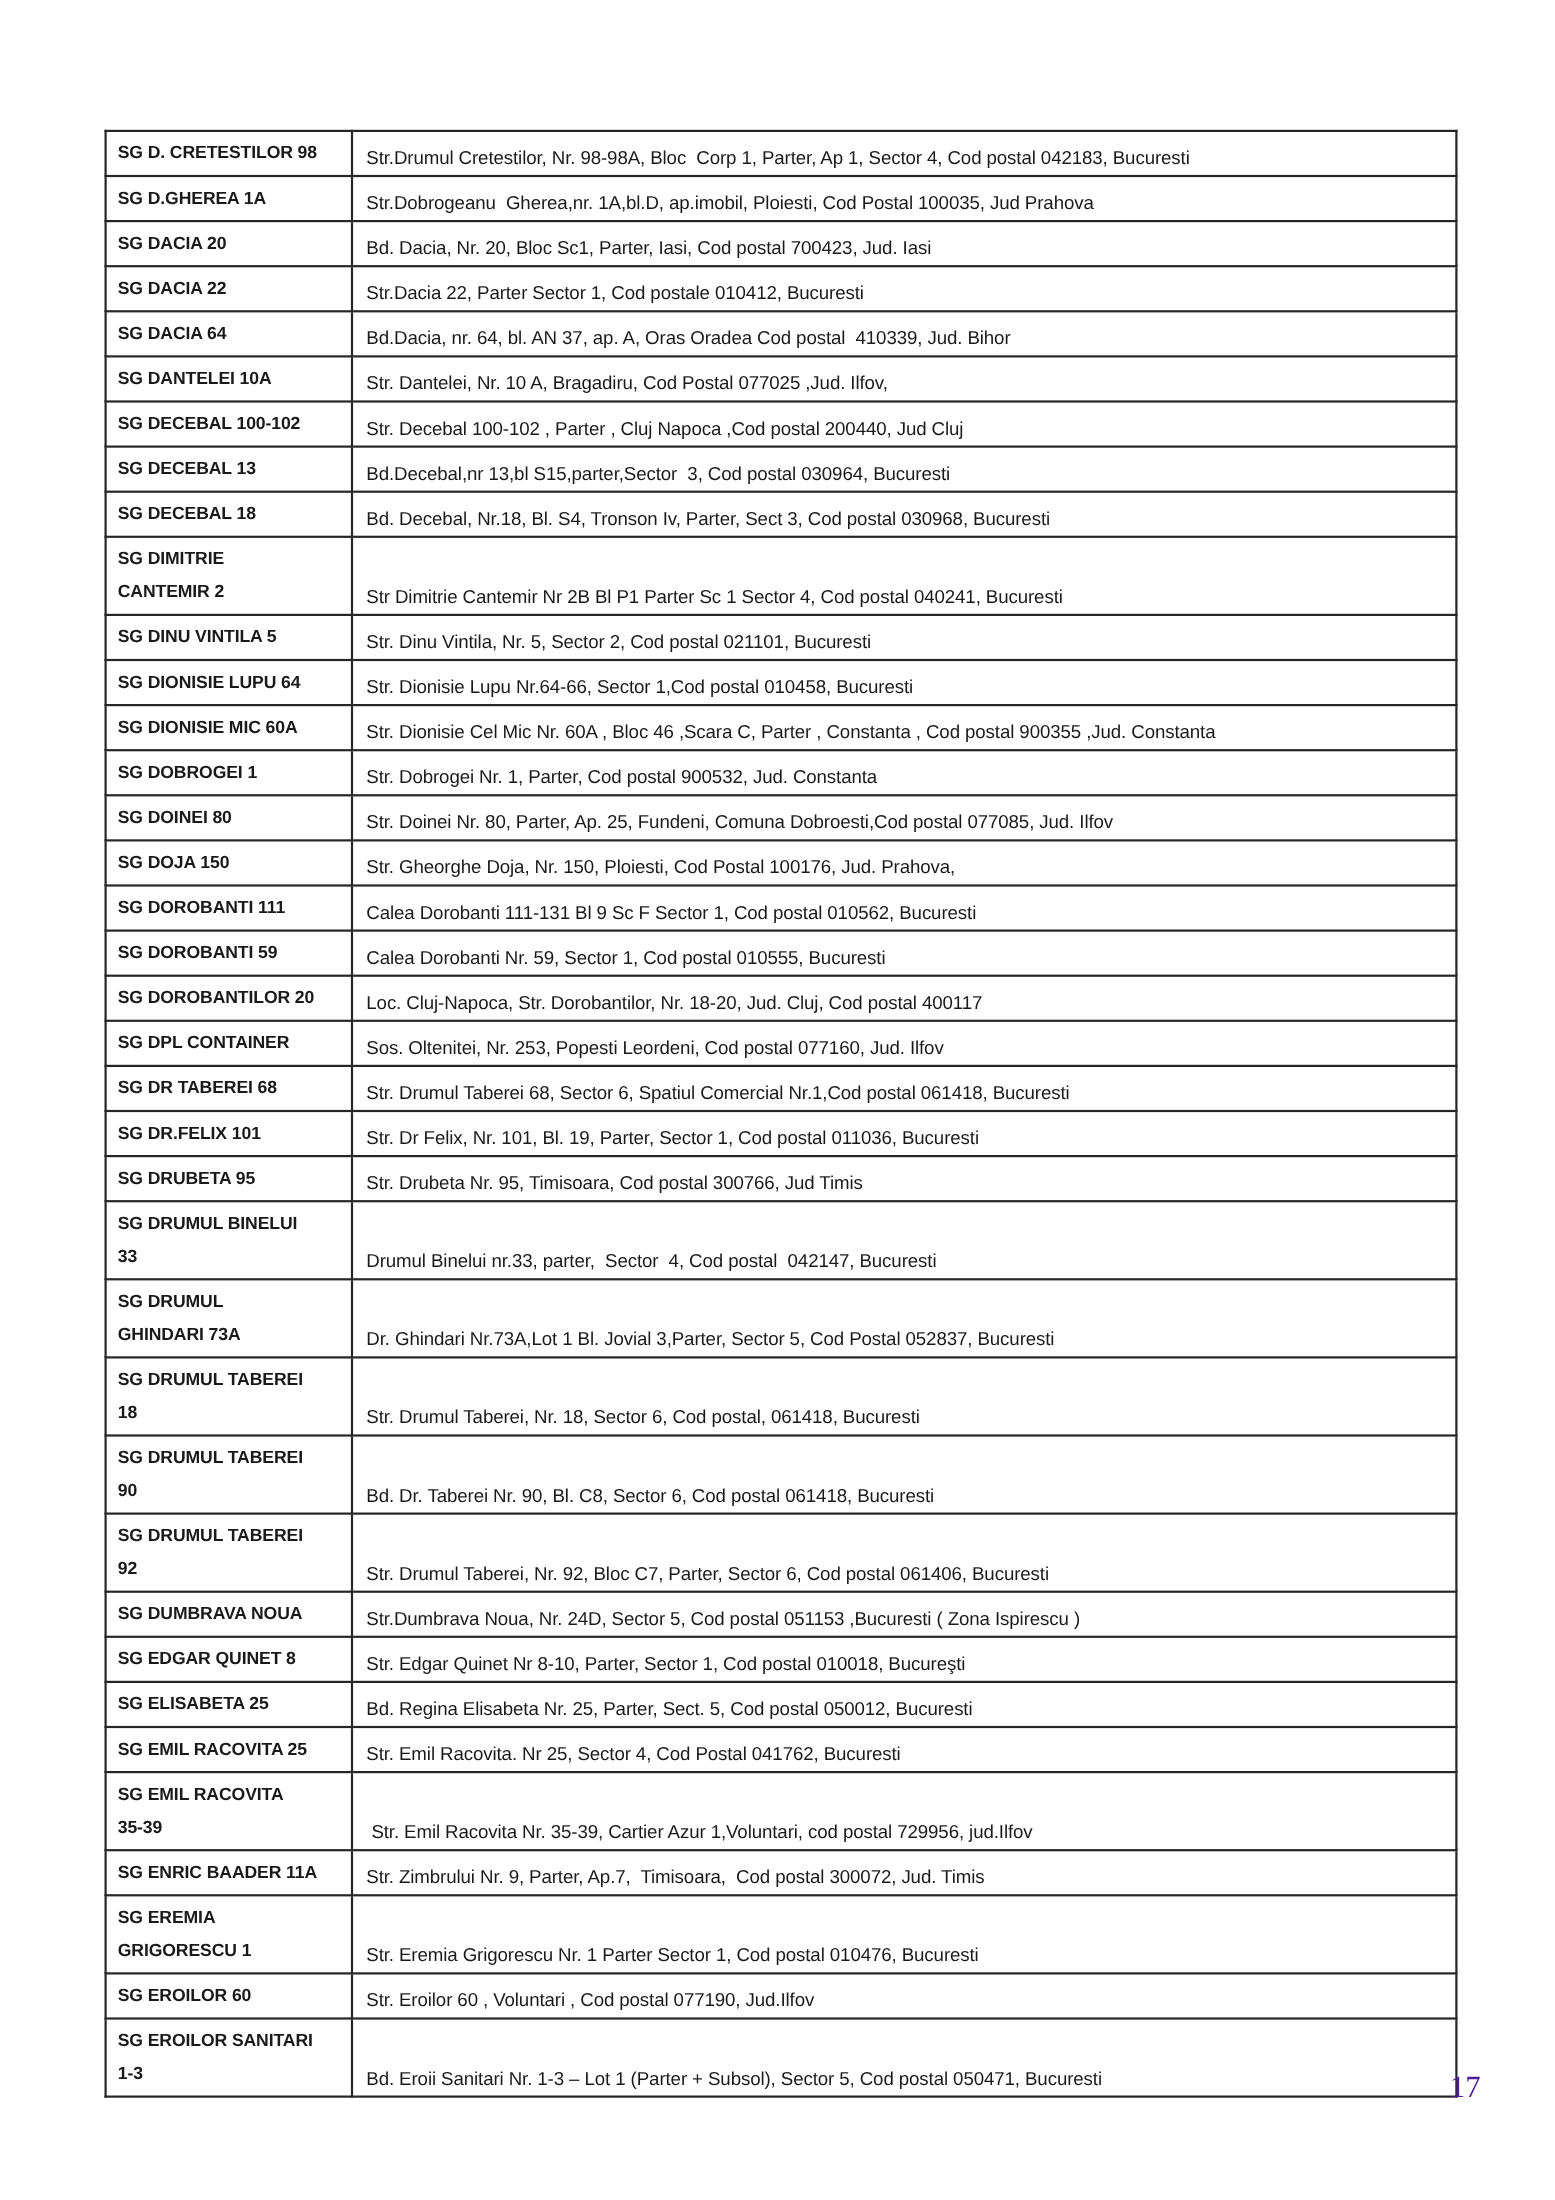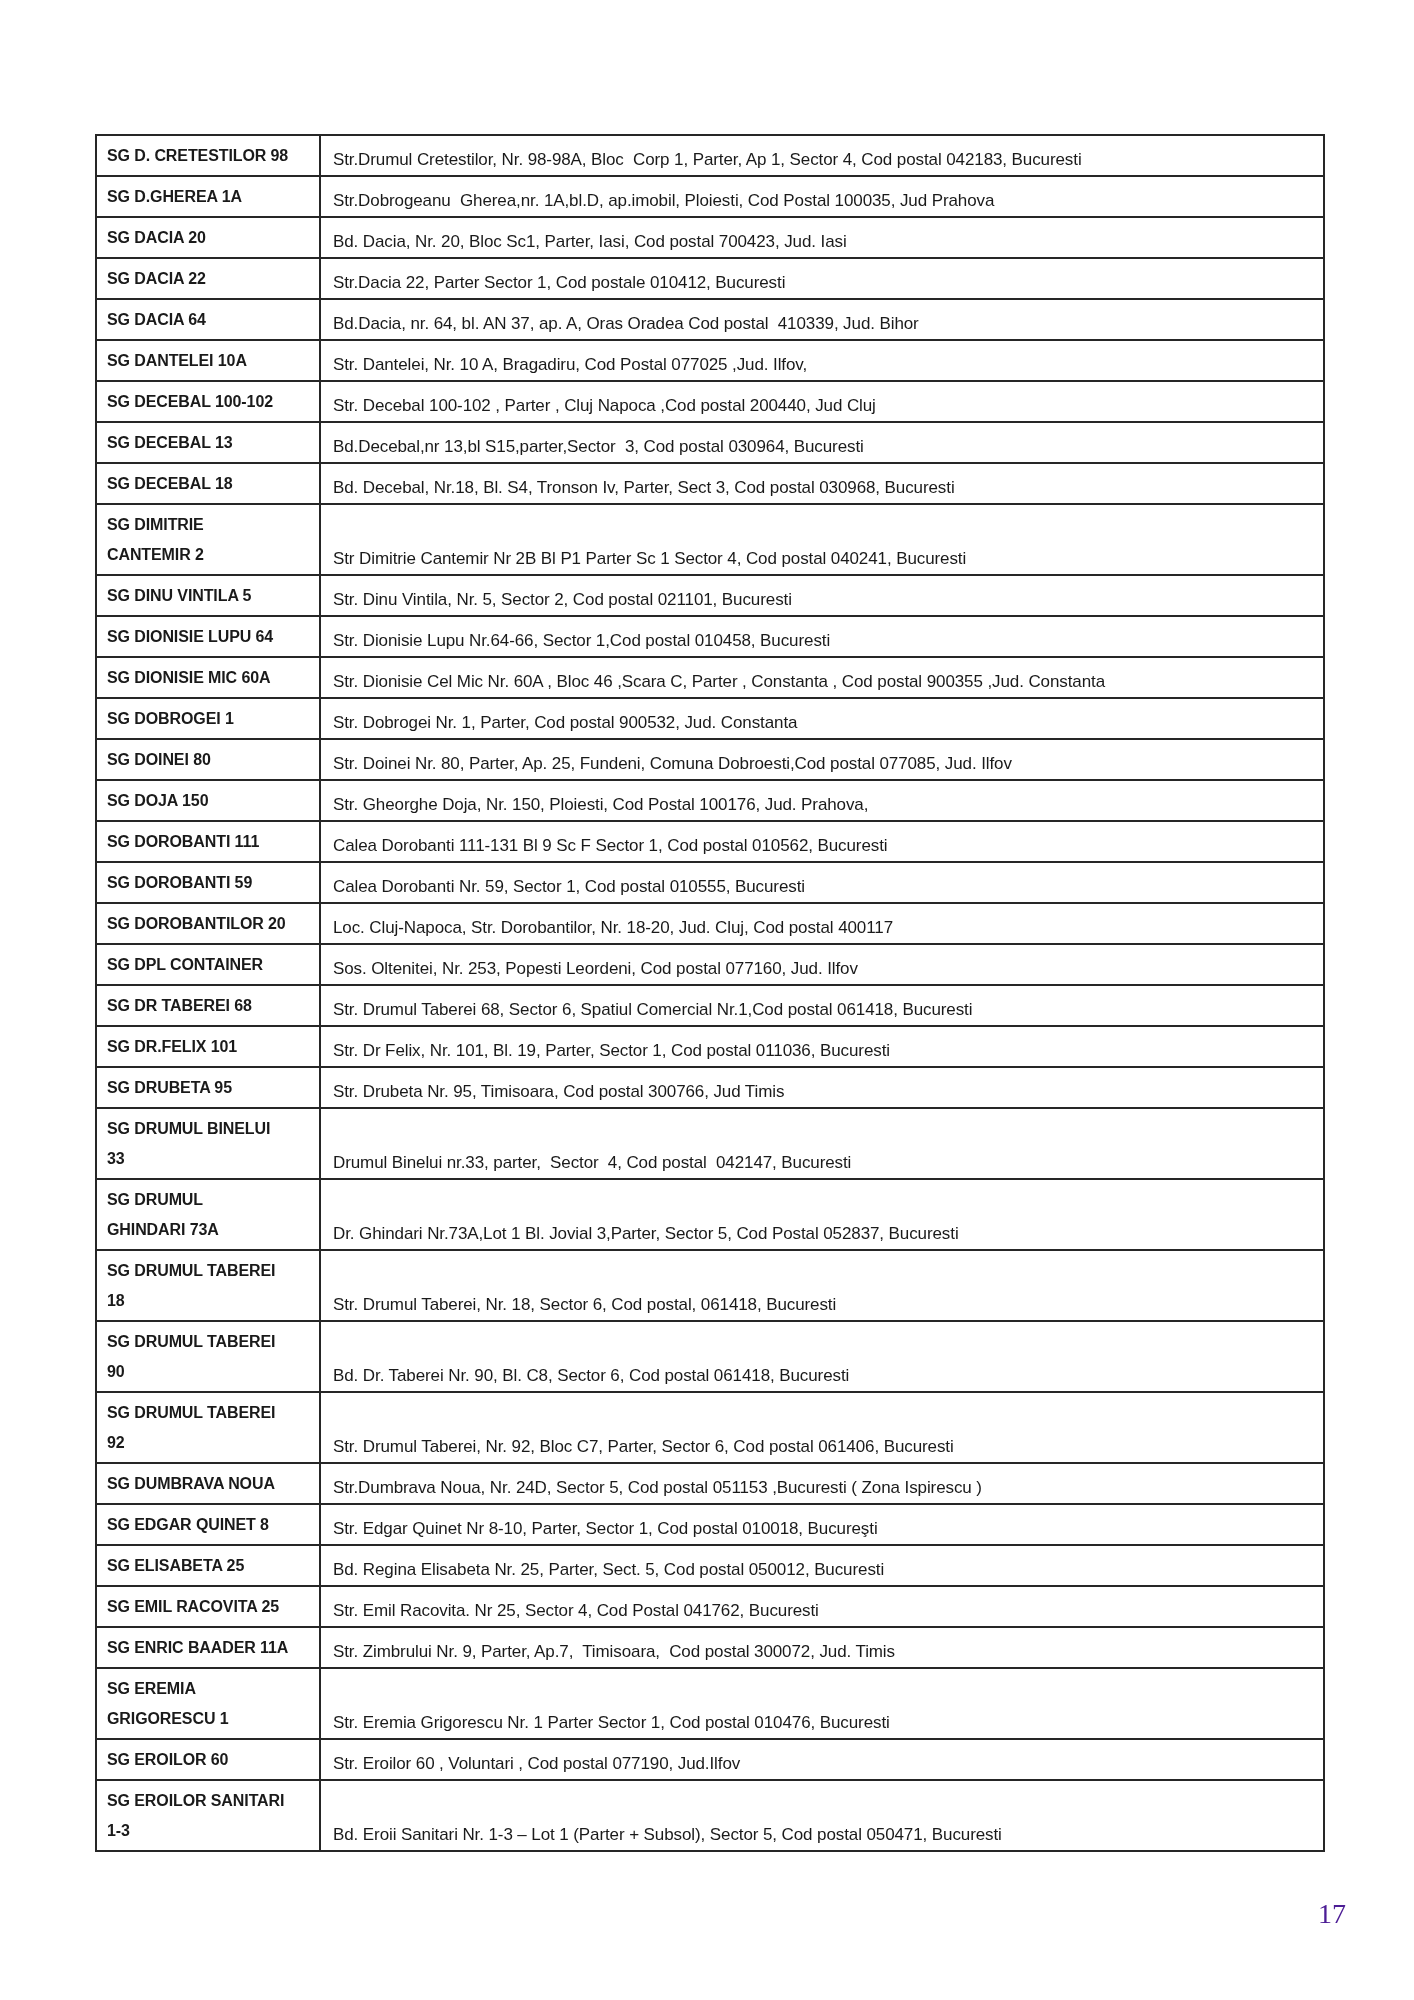--- a/index.html
+++ b/index.html
@@ -11,21 +11,20 @@
     width: 1414px;
     height: 2000px;
     position: relative;
     font-family: "Liberation Sans", sans-serif;
     color: #1a1a1a;
   }
   .page {
     position: absolute;
     inset: 0;
     background: #ffffff;
-    margin-top: 16px;
   }
   table.directory {
     position: absolute;
     left: 95px;
     top: 118px;
     width: 1230px;
     border-collapse: collapse;
     table-layout: fixed;
   }
   table.directory, table.directory td {
@@ -197,20 +196,25 @@
           <td class="addr-cell">Str. Edgar Quinet Nr 8-10, Parter, Sector 1, Cod postal 010018, Bucureşti</td>
         </tr>
         <tr class="row">
           <td class="name-cell">SG ELISABETA 25</td>
           <td class="addr-cell">Bd. Regina Elisabeta Nr. 25, Parter, Sect. 5, Cod postal 050012, Bucuresti</td>
         </tr>
         <tr class="row">
           <td class="name-cell">SG EMIL RACOVITA 25</td>
           <td class="addr-cell">Str. Emil Racovita. Nr 25, Sector 4, Cod Postal 041762, Bucuresti</td>
         </tr>
+        <tr class="row tall">
+          <td class="name-cell">SG EMIL RACOVITA
+35-39</td>
+          <td class="addr-cell"> Str. Emil Racovita Nr. 35-39, Cartier Azur 1,Voluntari, cod postal 729956, jud.Ilfov</td>
+        </tr>
         <tr class="row">
           <td class="name-cell">SG ENRIC BAADER 11A</td>
           <td class="addr-cell">Str. Zimbrului Nr. 9, Parter, Ap.7,  Timisoara,  Cod postal 300072, Jud. Timis</td>
         </tr>
         <tr class="row tall">
           <td class="name-cell">SG EREMIA
 GRIGORESCU 1</td>
           <td class="addr-cell">Str. Eremia Grigorescu Nr. 1 Parter Sector 1, Cod postal 010476, Bucuresti</td>
         </tr>
         <tr class="row">

